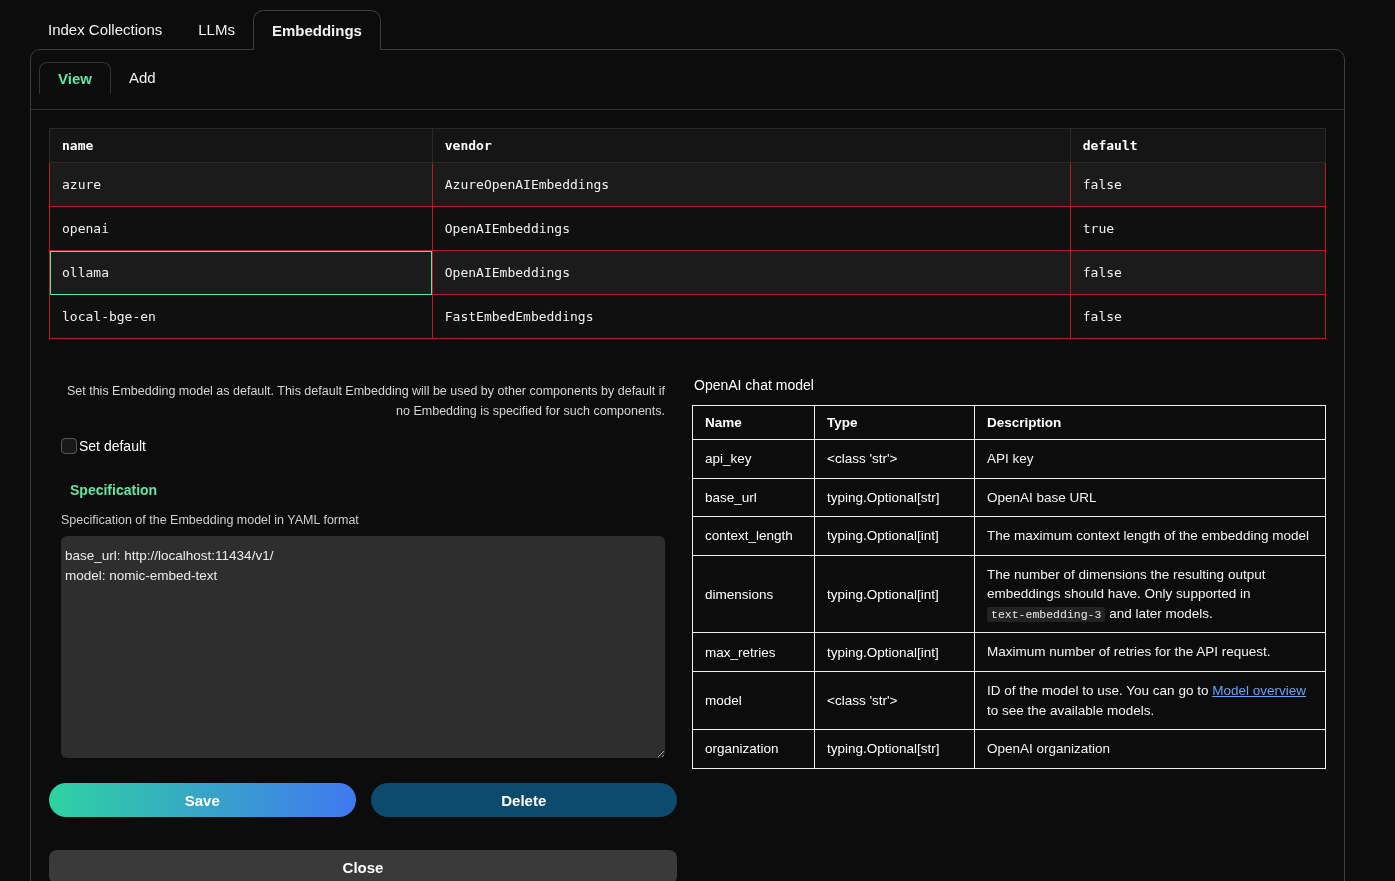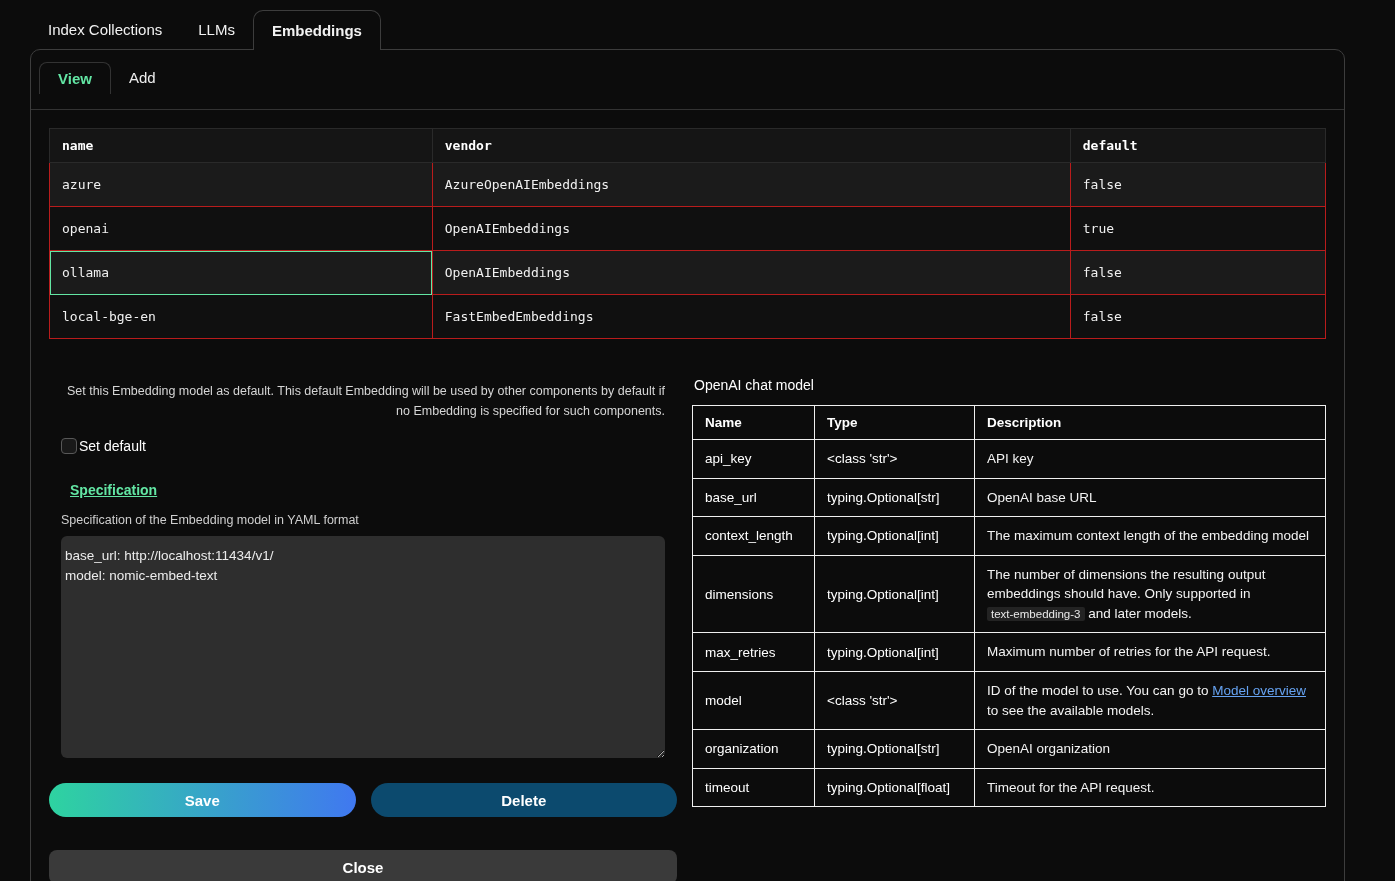--- a/index.html
+++ b/index.html
@@ -66,21 +66,21 @@
   tr.emb-row.even td{background:var(--row-dark);}
   td.selected-cell{outline:1px solid var(--mint);outline-offset:-1px;}
   
   .content-row{display:flex;gap:15px;padding:38px 18px 0;}
   .left-col{width:628px;flex:none;}
   .right-col{flex:1;min-width:0;}
   .default-desc{margin:4px 12px 0;font-size:12.5px;color:#d6d6d6;line-height:1.6;text-align:right;}
   .checkbox-row{display:flex;align-items:center;gap:2px;margin:17px 12px 0;cursor:pointer;}
   .checkbox{width:16px;height:16px;border:1px solid #585858;border-radius:4px;background:#191919;flex:none;}
   .checkbox-label{font-size:14px;color:#fff;}
-  .spec-heading{margin:28px 12px 0 21px;font-size:14px;font-weight:bold;color:var(--mint);text-decoration:underline;}
+  .spec-heading{margin:28px 12px 0 21px;font-size:14px;font-weight:bold;color:var(--mint);}
   .spec-subtext{margin:15px 12px 0;font-size:12.5px;color:#cfcfcf;}
   textarea.spec-editor{
     display:block;margin:9px 12px 0;width:calc(100% - 24px);height:222px;
     background:#2e2e2e;color:#ececec;border:none;border-radius:6px;
     padding:10px 4px;font-family:"Liberation Sans",sans-serif;font-size:13.5px;line-height:1.5;
     resize:both;outline:none;
   }
   .button-row{display:flex;gap:15px;margin-top:25px;}
   .btn{height:34px;border:none;color:#fff;font-family:"Liberation Sans",sans-serif;font-size:15px;font-weight:bold;cursor:pointer;}
   .btn-save{flex:1;border-radius:17px;background:linear-gradient(90deg,#2ed3a0 0%,#4078f0 100%);}
@@ -90,21 +90,21 @@
   .params-title{font-size:14px;margin:0 0 12px 2px;color:#fff;}
   table.params-table{width:100%;border-collapse:collapse;font-size:13.5px;}
   table.params-table th,table.params-table td{
     border:1px solid var(--white-border);padding:9px 12px;text-align:left;vertical-align:middle;color:#fff;
   }
   table.params-table th{font-weight:bold;}
   table.params-table td.desc-cell{line-height:1.45;color:#f3f3f3;}
   .col-name{width:122px;}
   .col-type{width:160px;}
   code.inline-code{
-    font-family:Liberation Sans, sans-serif;font-size:11.5px;
+    font-family:Liberation Mono, monospace;font-size:11.5px;
     background:#232323;padding:1px 4px;border-radius:2px;color:#e8e8e8;white-space:nowrap;
   }
   a.desc-link{color:#66a3f2;text-decoration:underline;cursor:pointer;}
 </style>
 </head>
 <body>
 
 <div class="tabbar">
   <div class="tab">Index Collections</div>
   <div class="tab">LLMs</div>
@@ -219,23 +219,18 @@
             <tr>
               <td>model</td>
               <td>&lt;class 'str'&gt;</td>
               <td class="desc-cell"><span>ID of the model to use. You can go to </span><a class="desc-link" href="#">Model overview</a><span> to see the available models.</span></td>
             </tr>
             <tr>
               <td>organization</td>
               <td>typing.Optional[str]</td>
               <td class="desc-cell"><span>OpenAI organization</span></td>
             </tr>
-            <tr>
-              <td>timeout</td>
-              <td>typing.Optional[float]</td>
-              <td class="desc-cell"><span>Timeout for the API request.</span></td>
-            </tr>
           </tbody>
       </table>
     </div>
 
   </div>
 </div>
 
 </body></html>

